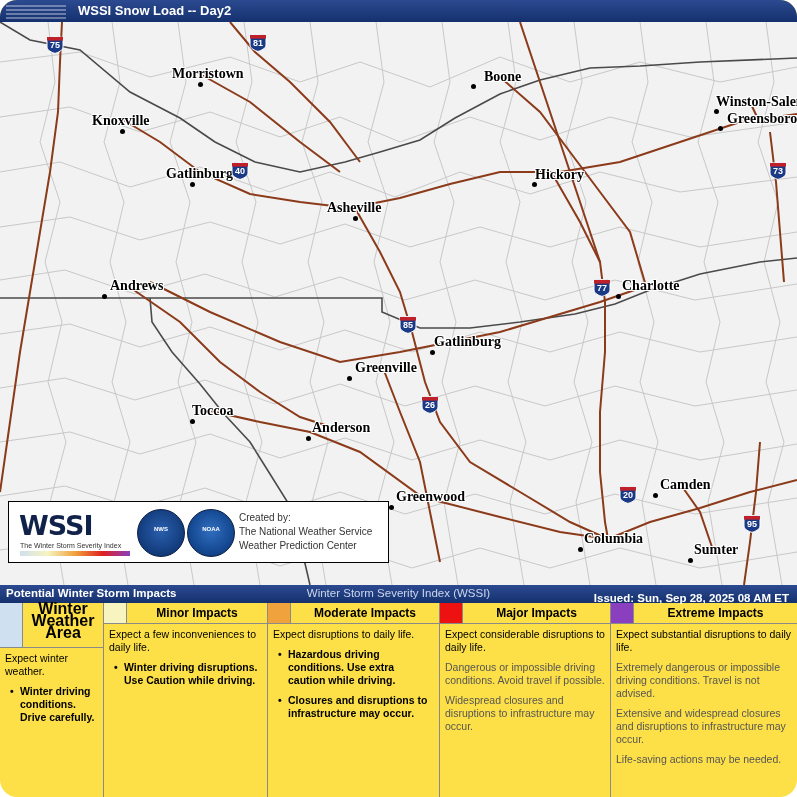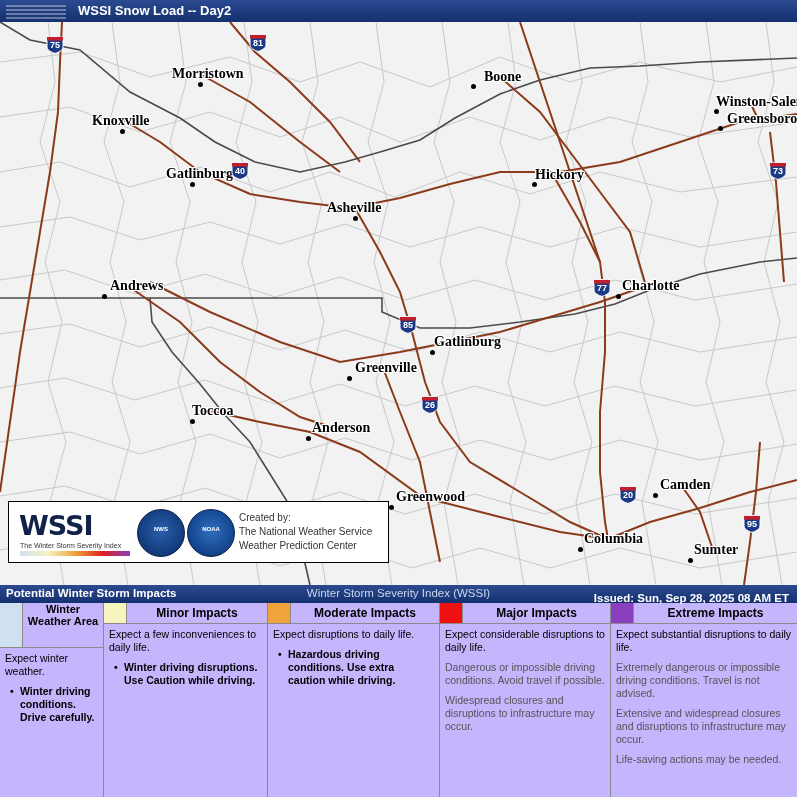--- a/index.html
+++ b/index.html
@@ -8,21 +8,22 @@
     background: #ffffff;
   }
   body {
     font-family: "Liberation Sans", sans-serif;
   }
   #app {
     position: relative;
     width: 797px;
     height: 797px;
     overflow: hidden;
-    background: #c4b5fd;
+    background: #fde047;
+    border-radius: 17px;
   }
 
   
   .titlebar {
     position: absolute;
     left: 0; top: 0;
     width: 797px;
     height: 22px;
     background: #1f3a7a;
     background: linear-gradient(#2c4a90, #14306e);
@@ -252,21 +253,21 @@
   .dim { color: #555555; }
 
   
   .c0 { width: 104px; }
   .c1 { width: 164px; }
   .c2 { width: 172px; }
   .c3 { width: 171px; }
   .c4 { width: 186px; }
 
   .c0 .sw-title {
-    font-size: 11px;
+    font-size: 16px;
     line-height: 12px;
   }
   .c0 .swatch { height: 44px; align-items: flex-start; }
   .c0 .sw-box { height: 44px; }
 </style>
 </head>
 <body>
 
 <div id="app">
 
@@ -532,20 +533,21 @@
 
     <div class="lcol c2">
       <div class="swatch">
         <div class="sw-box" style="background:#f0a23c;"></div>
         <div class="sw-title">Moderate Impacts</div>
       </div>
       <div class="body">
         <p>Expect disruptions to daily life.</p>
         <ul>
           <li>Hazardous driving conditions. Use extra caution while driving.</li>
+          <li>Closures and disruptions to infrastructure may occur.</li>
         </ul>
       </div>
     </div>
 
     <div class="lcol c3">
       <div class="swatch">
         <div class="sw-box" style="background:#ee1111;"></div>
         <div class="sw-title">Major Impacts</div>
       </div>
       <div class="body">

